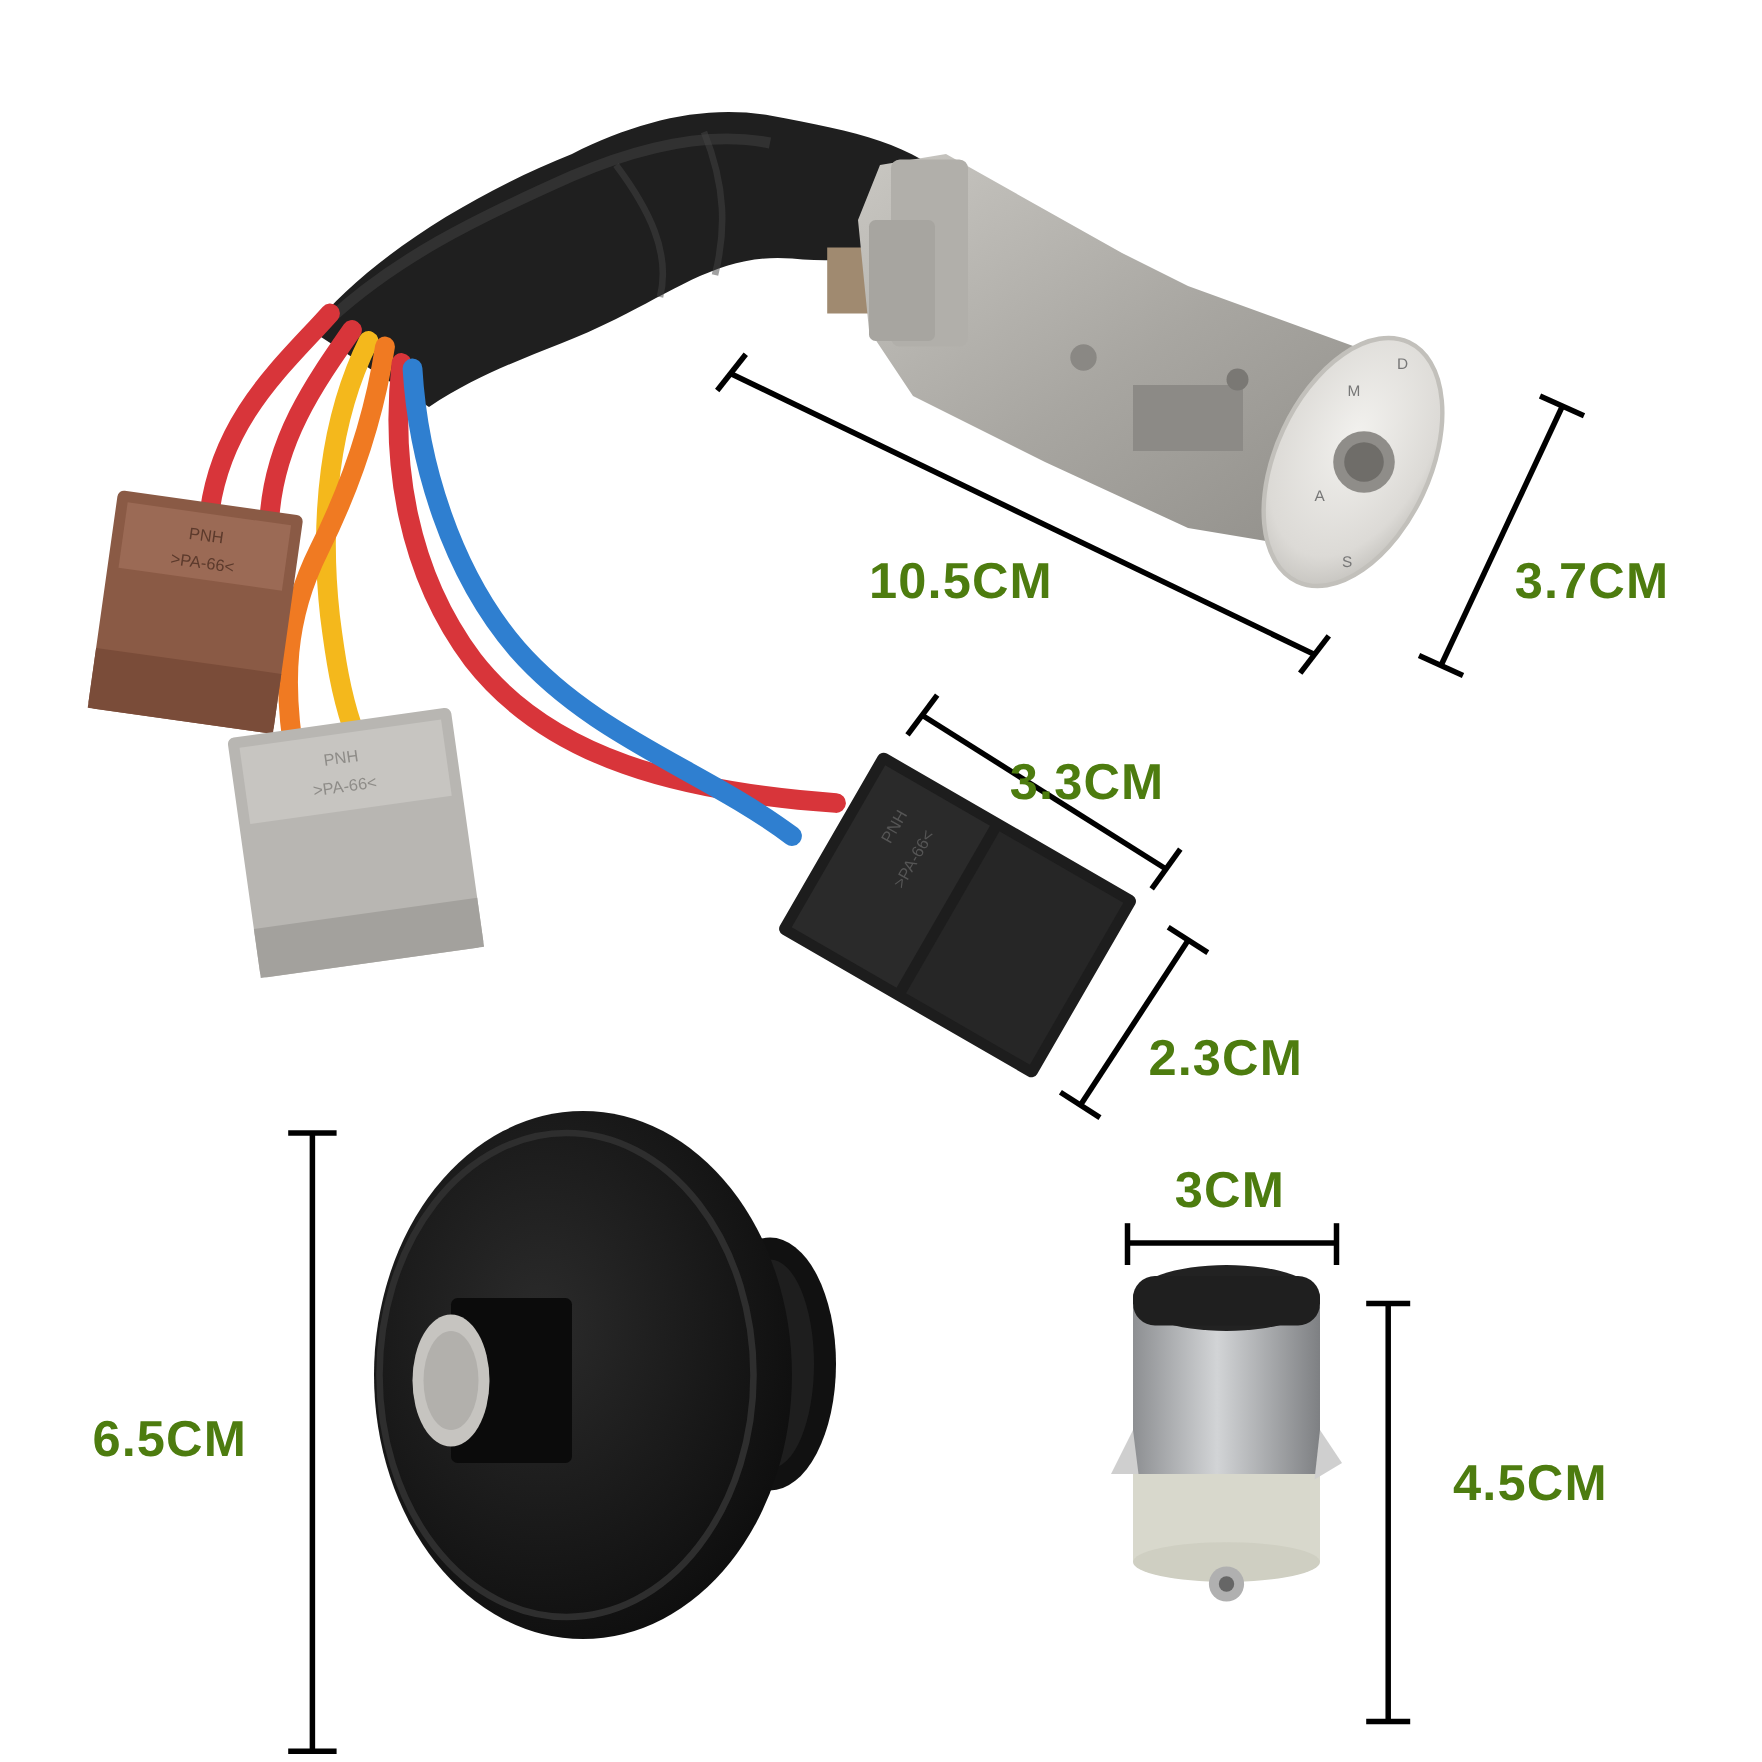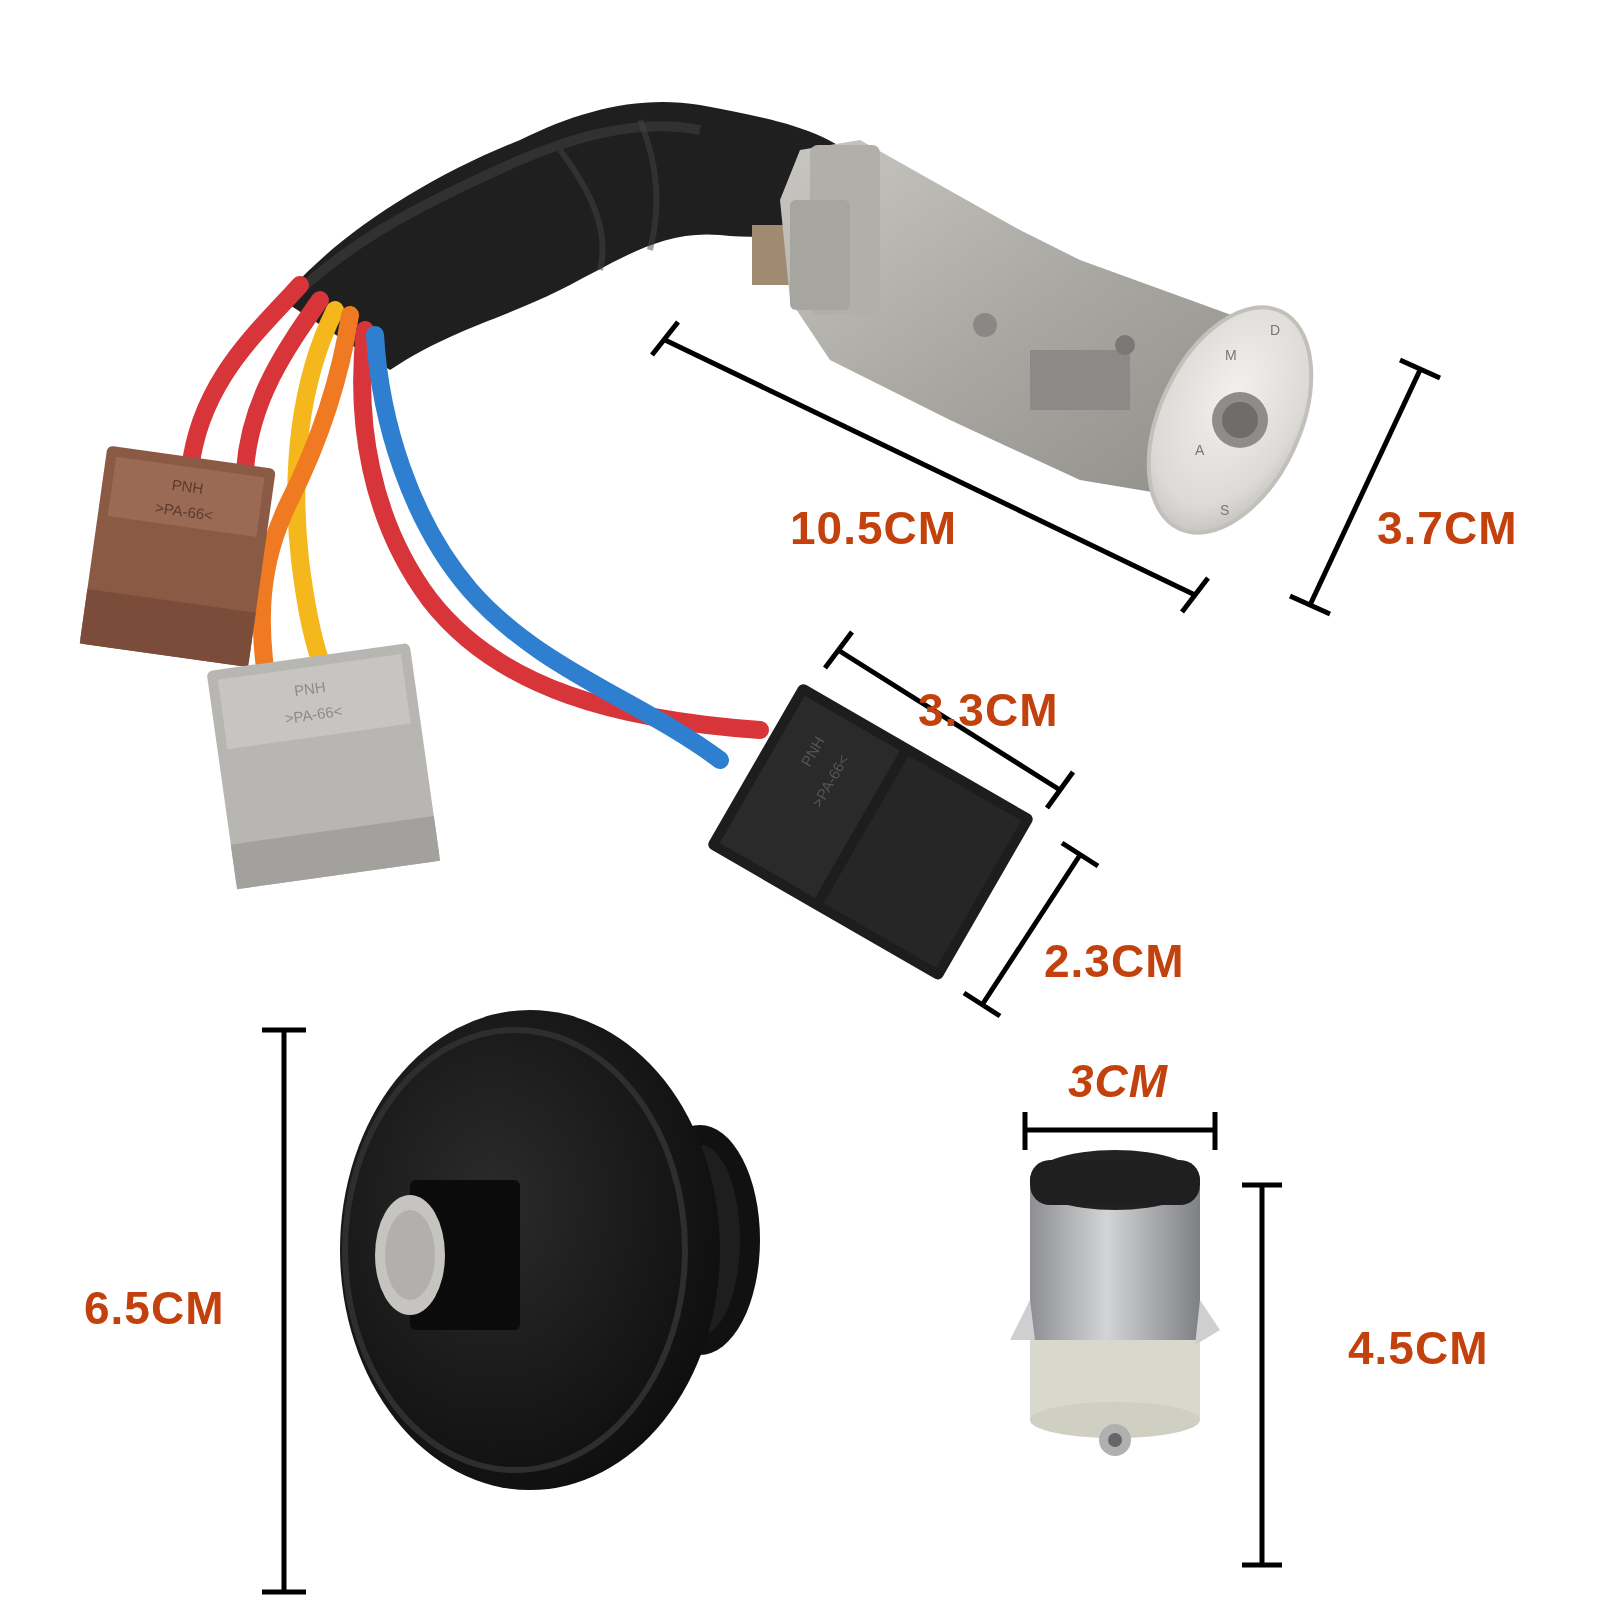--- a/index.html
+++ b/index.html
@@ -1,19 +1,19 @@
 <!DOCTYPE html>
 <html><head>
   <meta charset="utf-8">
   <style>
     html, body { margin: 0; padding: 0; background: #ffffff; }
     body { width: 1602px; height: 1602px; position: relative; overflow: hidden;
            font-family: "Liberation Sans", "DejaVu Sans", sans-serif; }
     .canvas { position: absolute; left: 0; top: 0; width: 1602px; height: 1602px; }
-    .dim-label { position: absolute; font-weight: 700; color: #c2410c; font-size: 46px;
+    .dim-label { position: absolute; font-weight: 700; color: #4d7c0f; font-size: 46px;
                  letter-spacing: 1px; line-height: 1; white-space: nowrap;
                  font-family: "Liberation Sans", "DejaVu Sans", sans-serif; }
     .conn-text { font-family: "Liberation Sans", sans-serif; font-size: 15px; }
   </style>
 </head>
 <body>
 
 <div class="canvas">
   <svg width="1602" height="1602" viewBox="0 0 1602 1602">
     <defs>
@@ -147,15 +147,15 @@
       <line x1="1242" y1="1185" x2="1282" y2="1185"></line>
       <line x1="1242" y1="1565" x2="1282" y2="1565"></line>
     </g>
   </svg>
 
   <div class="dim-label" style="left:790px; top:505px;">10.5CM</div>
   <div class="dim-label" style="left:1377px; top:505px;">3.7CM</div>
   <div class="dim-label" style="left:918px; top:667px;margin-top:20px;">3.3CM</div>
   <div class="dim-label" style="left:1044px; top:938px;">2.3CM</div>
   <div class="dim-label" style="left:84px; top:1285px;">6.5CM</div>
-  <div class="dim-label" style="left:1068px; top:1058px;font-style:italic;">3CM</div>
-  <div class="dim-label" style="left:1348px; top:1325px;">4.5CM</div>
+  <div class="dim-label" style="left:1068px; top:1058px;">3CM</div>
+  <div class="dim-label" style="left:1321px; top:1325px;">4.5CM</div>
 </div>
 
 </body></html>

